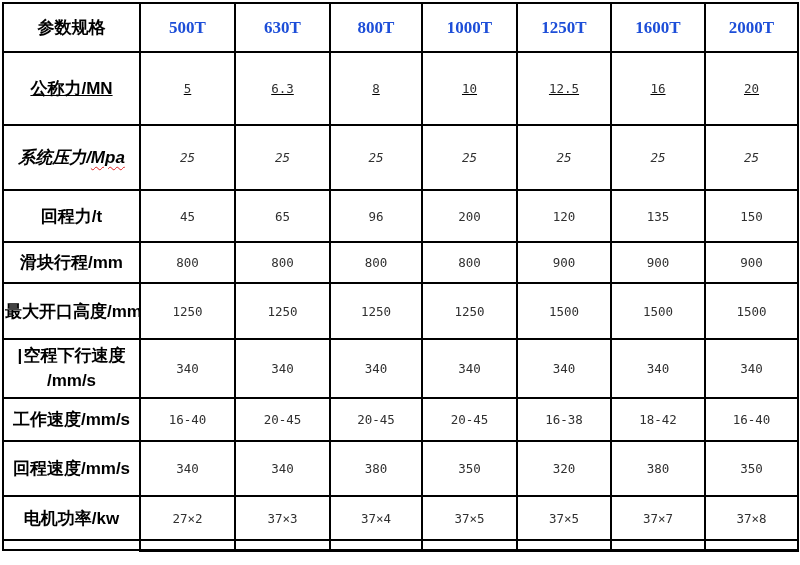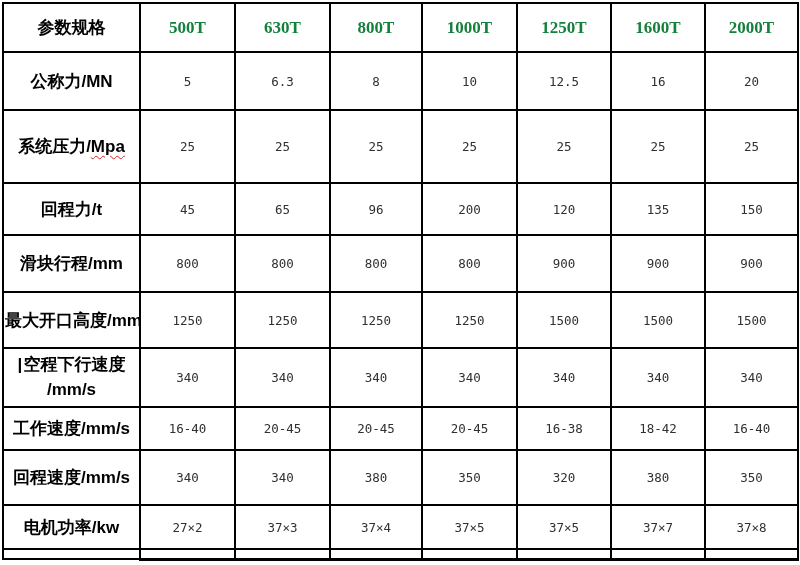--- a/index.html
+++ b/index.html
@@ -17,42 +17,42 @@
     text-align: center;
     vertical-align: middle;
     overflow: hidden;
     white-space: nowrap;
   }
   
   .spec thead th {
     font-family: "Liberation Serif", "Liberation Sans", serif;
     font-weight: bold;
     font-size: 17px;
-    color: #15803d;
+    color: #1d4ed8;
   }
   
   .spec .rowlabel {
     font-family: "Liberation Sans", sans-serif;
     font-weight: bold;
     font-size: 17px;
     color: #000;
     padding: 0 1px;
   }
   
   .spec td {
     font-family: "DejaVu Sans Mono", monospace;
     font-size: 12.5px;
     color: #303030;
   }
   
   .rh0 { height: 49px; }
-  .rh1 { height: 58px; }
-  .rh2 { height: 73px; }
+  .rh1 { height: 73px; text-decoration: underline; }
+  .rh2 { height: 65px; font-style: italic; }
   .rh3 { height: 52px; }
-  .rh4 { height: 57px; margin-top: 10px; }
+  .rh4 { height: 41px; margin-top: 10px; }
   .rh5 { height: 56px; }
   .rh6 { height: 59px; }
   .rh7 { height: 43px; border-radius: 15px; }
   .rh8 { height: 55px; }
   .rh9 { height: 44px; }
   .rcut { height: 10px; }
   .rcut td { border-bottom: 3px solid #000; }
 
   .squiggle {
     text-decoration-line: underline;

